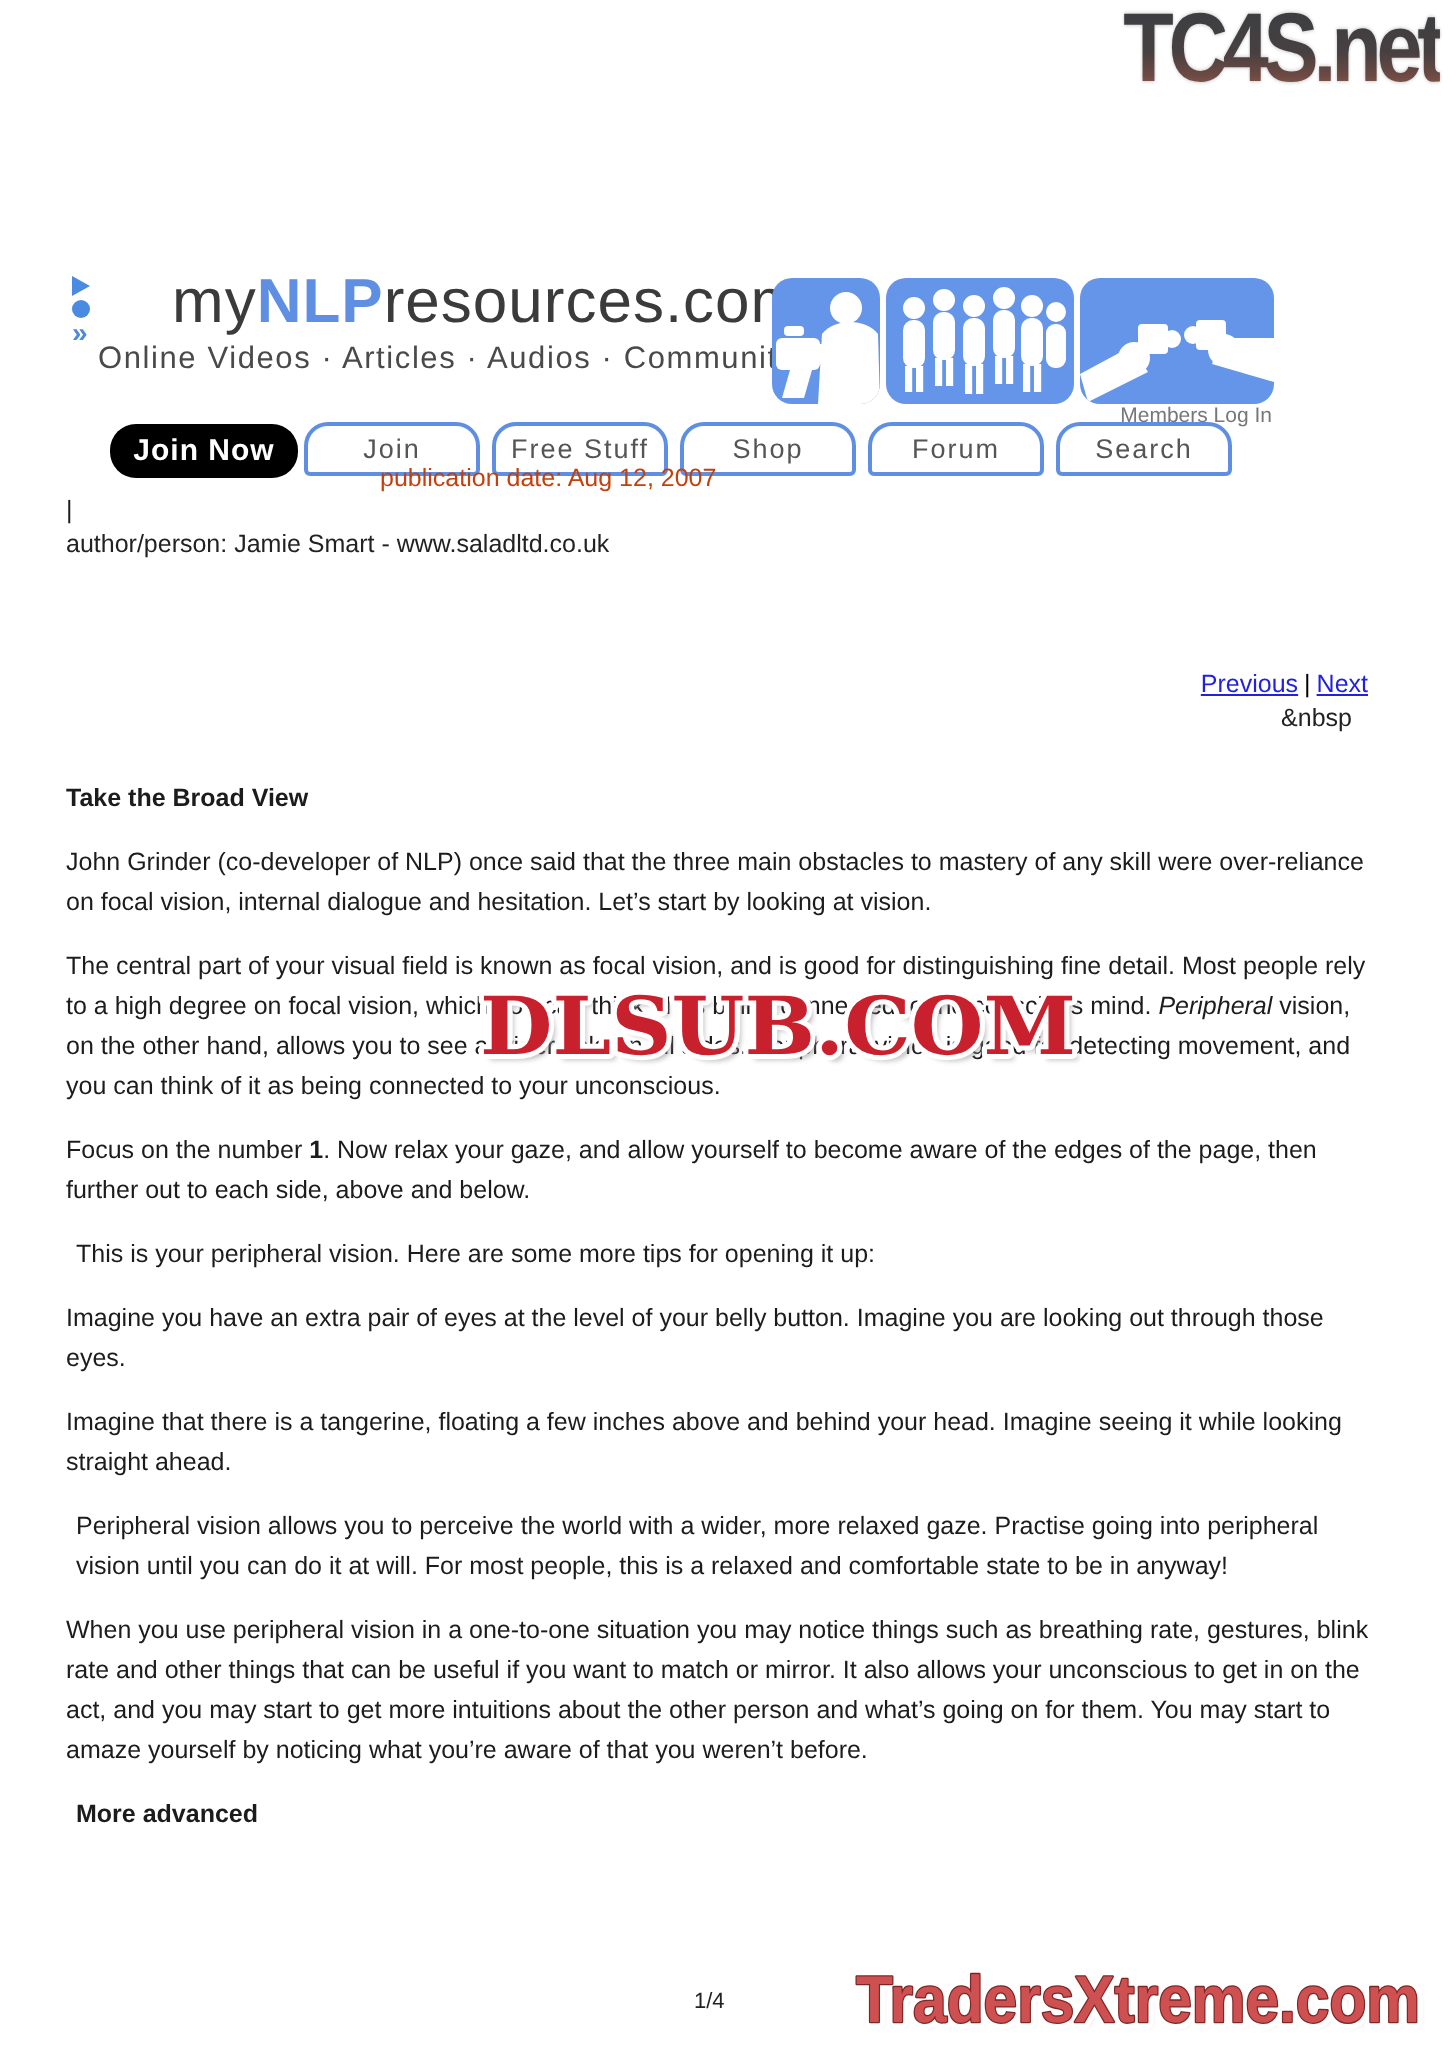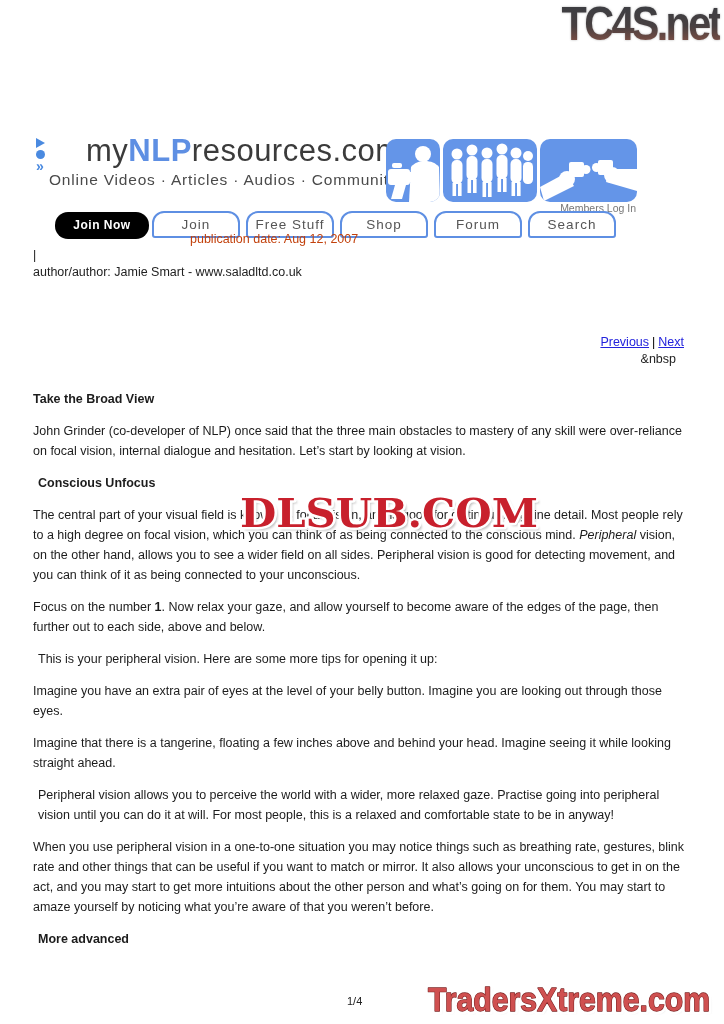--- a/index.html
+++ b/index.html
@@ -26,21 +26,21 @@
   .tagline{font-size:15.5px;color:#4a4a4a;letter-spacing:.8px;margin-top:4px;}
 
   
   .img-boxes{position:absolute;left:386px;top:139px;display:flex;}
   .imgbox{height:63px;border-radius:10px;background:#6495e8;margin-right:3px;overflow:hidden;flex:none;}
   .imgbox svg{display:block;}
   .members{position:absolute;left:386px;top:202px;width:250px;text-align:right;font-size:10.5px;color:#777;cursor:pointer;}
 
   
   .join{position:absolute;left:55px;top:212px;width:94px;height:27px;border-radius:13px;background:#000;
-        color:#fff;font-weight:bold;font-size:12px;line-height:27px;text-align:center;letter-spacing:.5px;cursor:pointer;}
+        color:#fff;font-weight:bold;font-size:15px;line-height:27px;text-align:center;letter-spacing:.5px;cursor:pointer;}
   .tabs{position:absolute;left:152px;top:211px;display:flex;}
   .tab{width:88px;height:27px;margin-right:6px;border:2px solid #5e8fe3;border-radius:12px 12px 3px 3px;background:#fff;
        color:#555;font-size:13.5px;line-height:23px;text-align:center;letter-spacing:1px;cursor:pointer;}
 
   
   .title-line{position:absolute;left:190px;top:232px;display:flex;gap:10px;font-size:12.5px;white-space:nowrap;}
   .title-line .t{font-weight:bold;color:#000;}
   .title-line .d{color:#c2410c;}
   .pipe{position:absolute;left:33px;top:248px;font-size:12.5px;}
   .author{position:absolute;left:33px;top:265px;font-size:12.5px;color:#222;}
@@ -153,31 +153,30 @@
     <div class="tab">Free Stuff</div>
     <div class="tab">Shop</div>
     <div class="tab">Forum</div>
     <div class="tab">Search</div>
   </div>
 
   <div class="title-line">
     <span class="d">publication date: Aug 12, 2007</span>
   </div>
   <div class="pipe">|</div>
-  <div class="author">author/author: Jamie Smart - www.saladltd.co.uk</div>
+  <div class="author">author/person: Jamie Smart - www.saladltd.co.uk</div>
 
   <div class="pagelinks">
     <a>Previous</a><span class="sep">|</span><a>Next</a>
   </div>
   <div class="nbsp">&amp;nbsp</div>
 
   <div class="content">
     <h3>Take the Broad View</h3>
     <p><span>John Grinder (co-developer of NLP) once said that the three main obstacles to mastery of any skill were over-reliance on focal vision, internal dialogue and hesitation. Let’s start by looking at vision.</span></p>
-    <h3 class="indent">Conscious Unfocus</h3>
     <p><span>The central part of your visual field is known as focal vision, and is good for distinguishing fine detail. Most people rely to a high degree on focal vision, which you can think of as being connected to the conscious mind. </span><span class="i">Peripheral</span><span> vision, on the other hand, allows you to see a wider field on all sides. Peripheral vision is good for detecting movement, and you can think of it as being connected to your unconscious.</span></p>
     <p><span>Focus on the number </span><span class="b">1</span><span>. Now relax your gaze, and allow yourself to become aware of the edges of the page, then further out to each side, above and below.</span></p>
     <p class="indent"><span>This is your peripheral vision. Here are some more tips for opening it up:</span></p>
     <p><span>Imagine you have an extra pair of eyes at the level of your belly button. Imagine you are looking out through those eyes.</span></p>
     <p><span>Imagine that there is a tangerine, floating a few inches above and behind your head. Imagine seeing it while looking straight ahead.</span></p>
     <p class="indent"><span>Peripheral vision allows you to perceive the world with a wider, more relaxed gaze. Practise going into peripheral vision until you can do it at will. For most people, this is a relaxed and comfortable state to be in anyway!</span></p>
     <p><span>When you use peripheral vision in a one-to-one situation you may notice things such as breathing rate, gestures, blink rate and other things that can be useful if you want to match or mirror. It also allows your unconscious to get in on the act, and you may start to get more intuitions about the other person and what’s going on for them. You may start to amaze yourself by noticing what you’re aware of that you weren’t before.</span></p>
     <h3 class="indent">More advanced</h3>
   </div>
 

